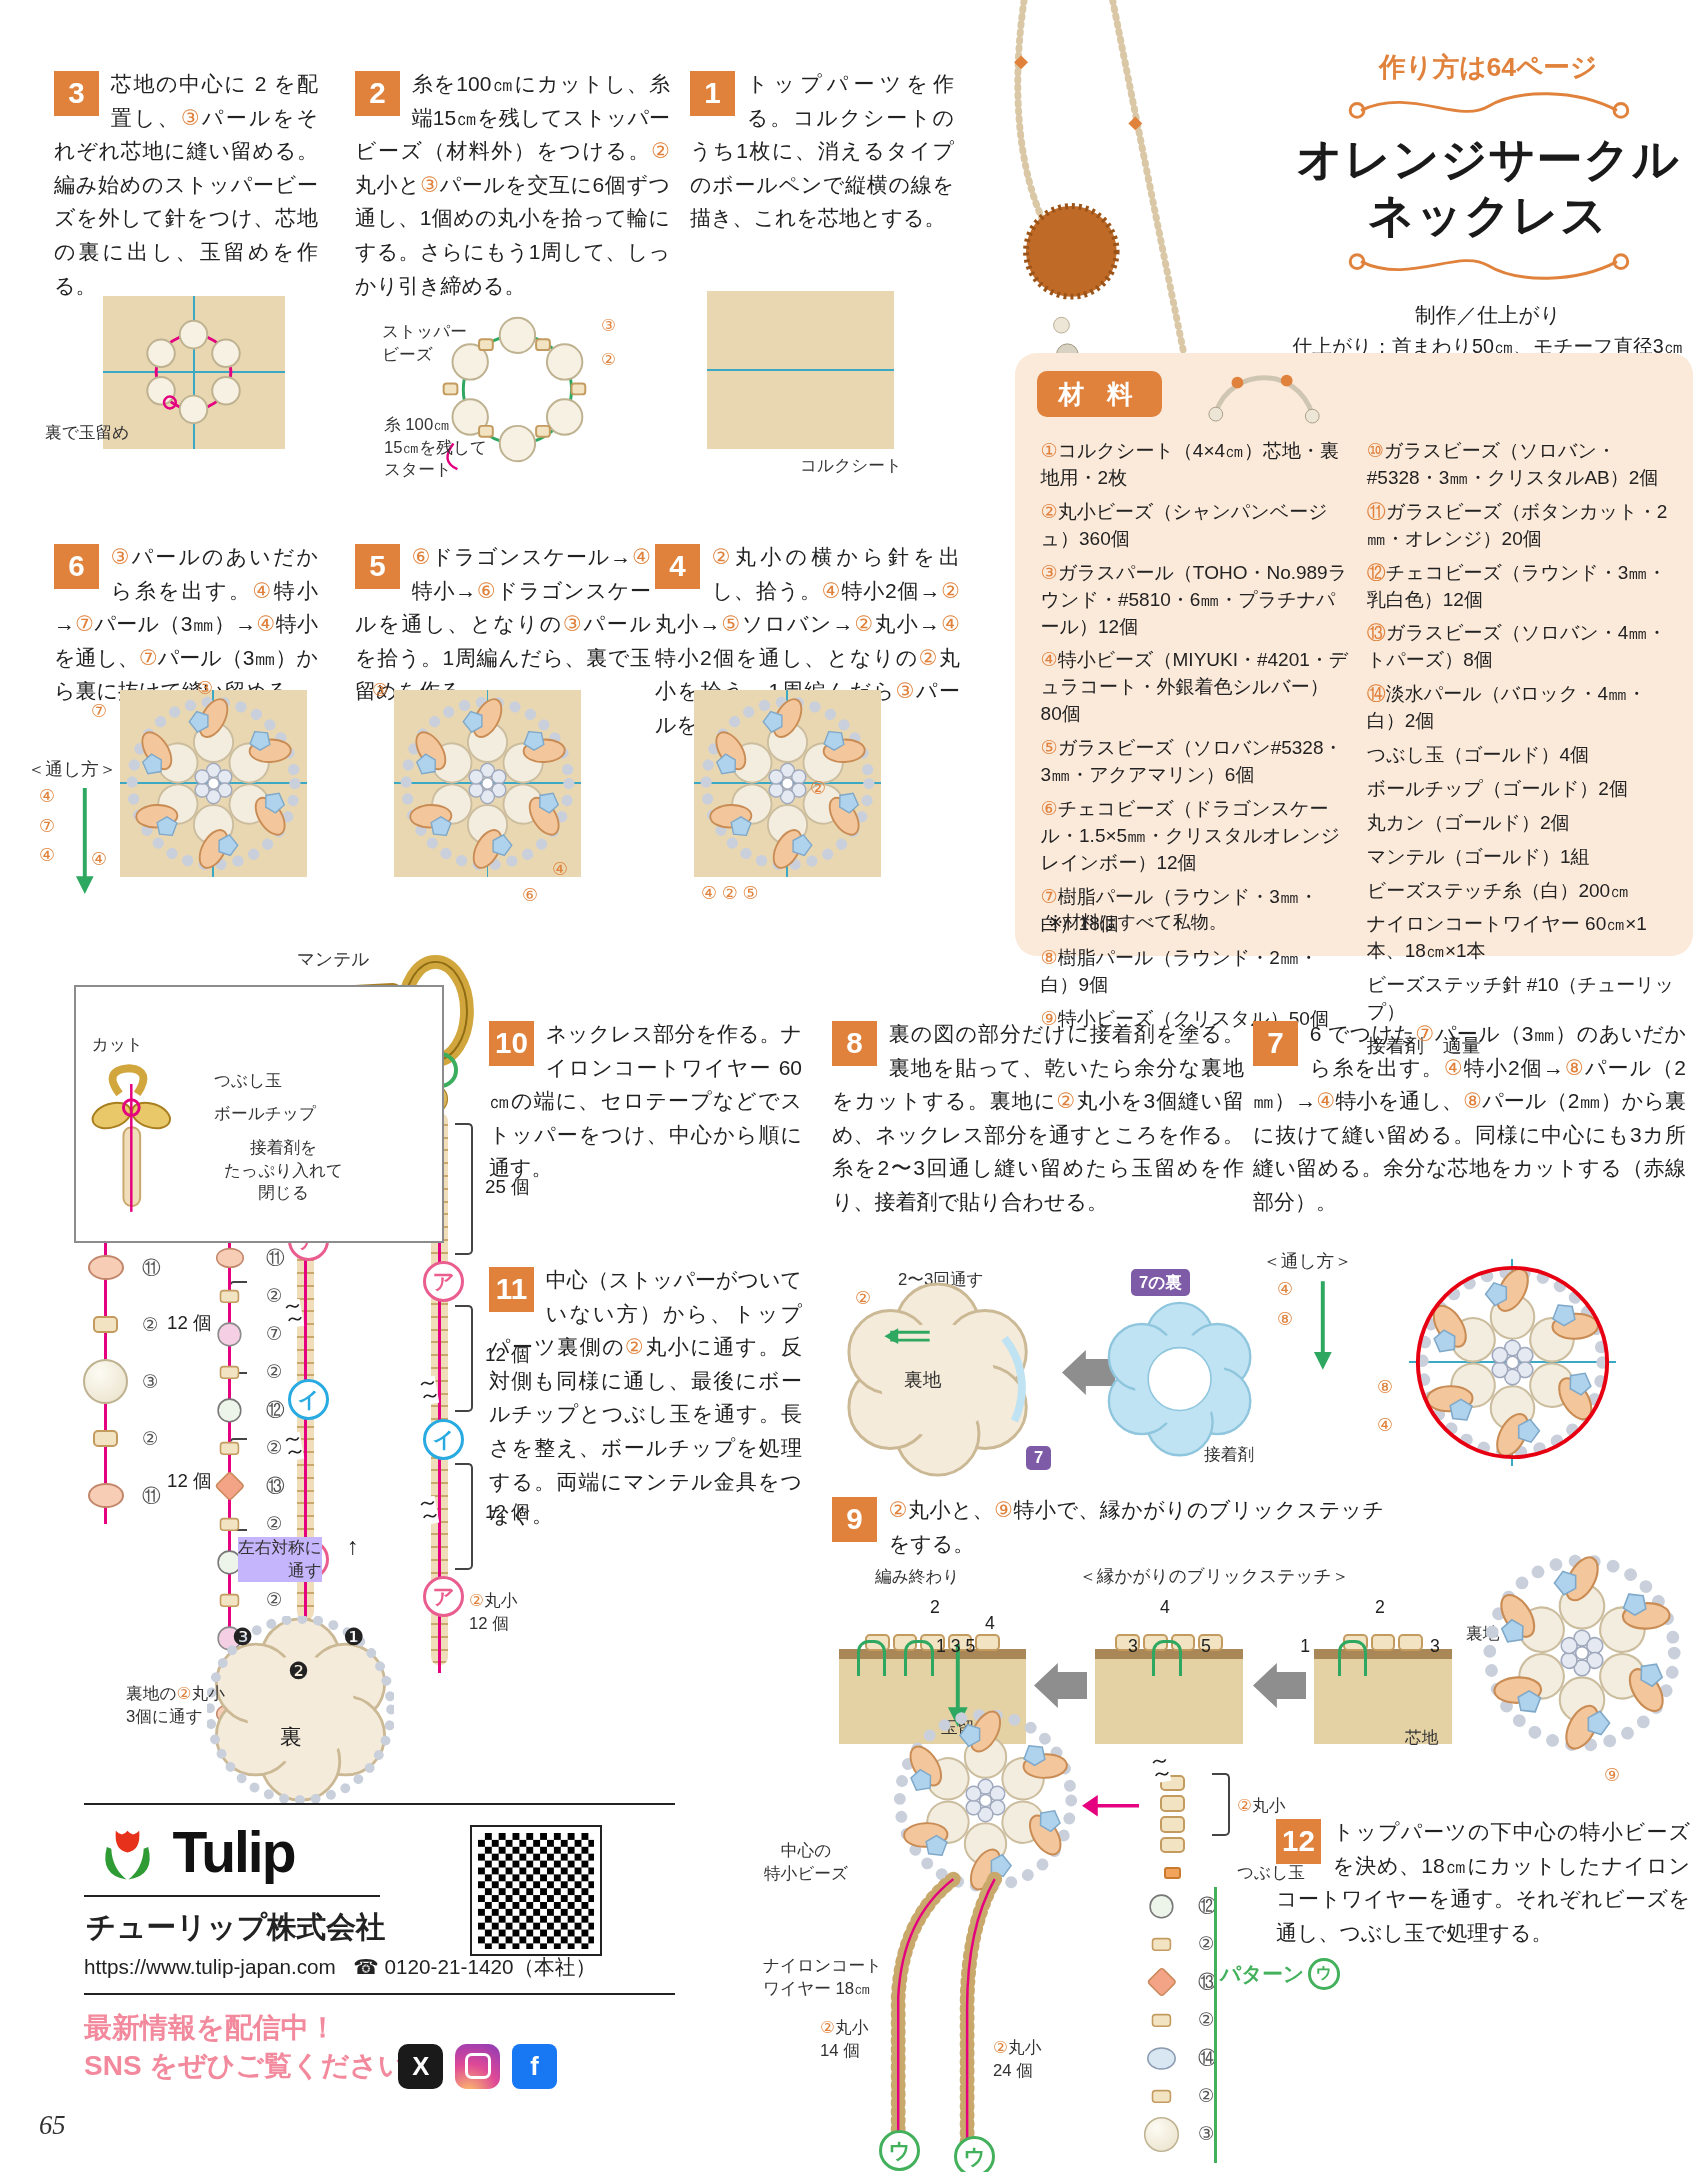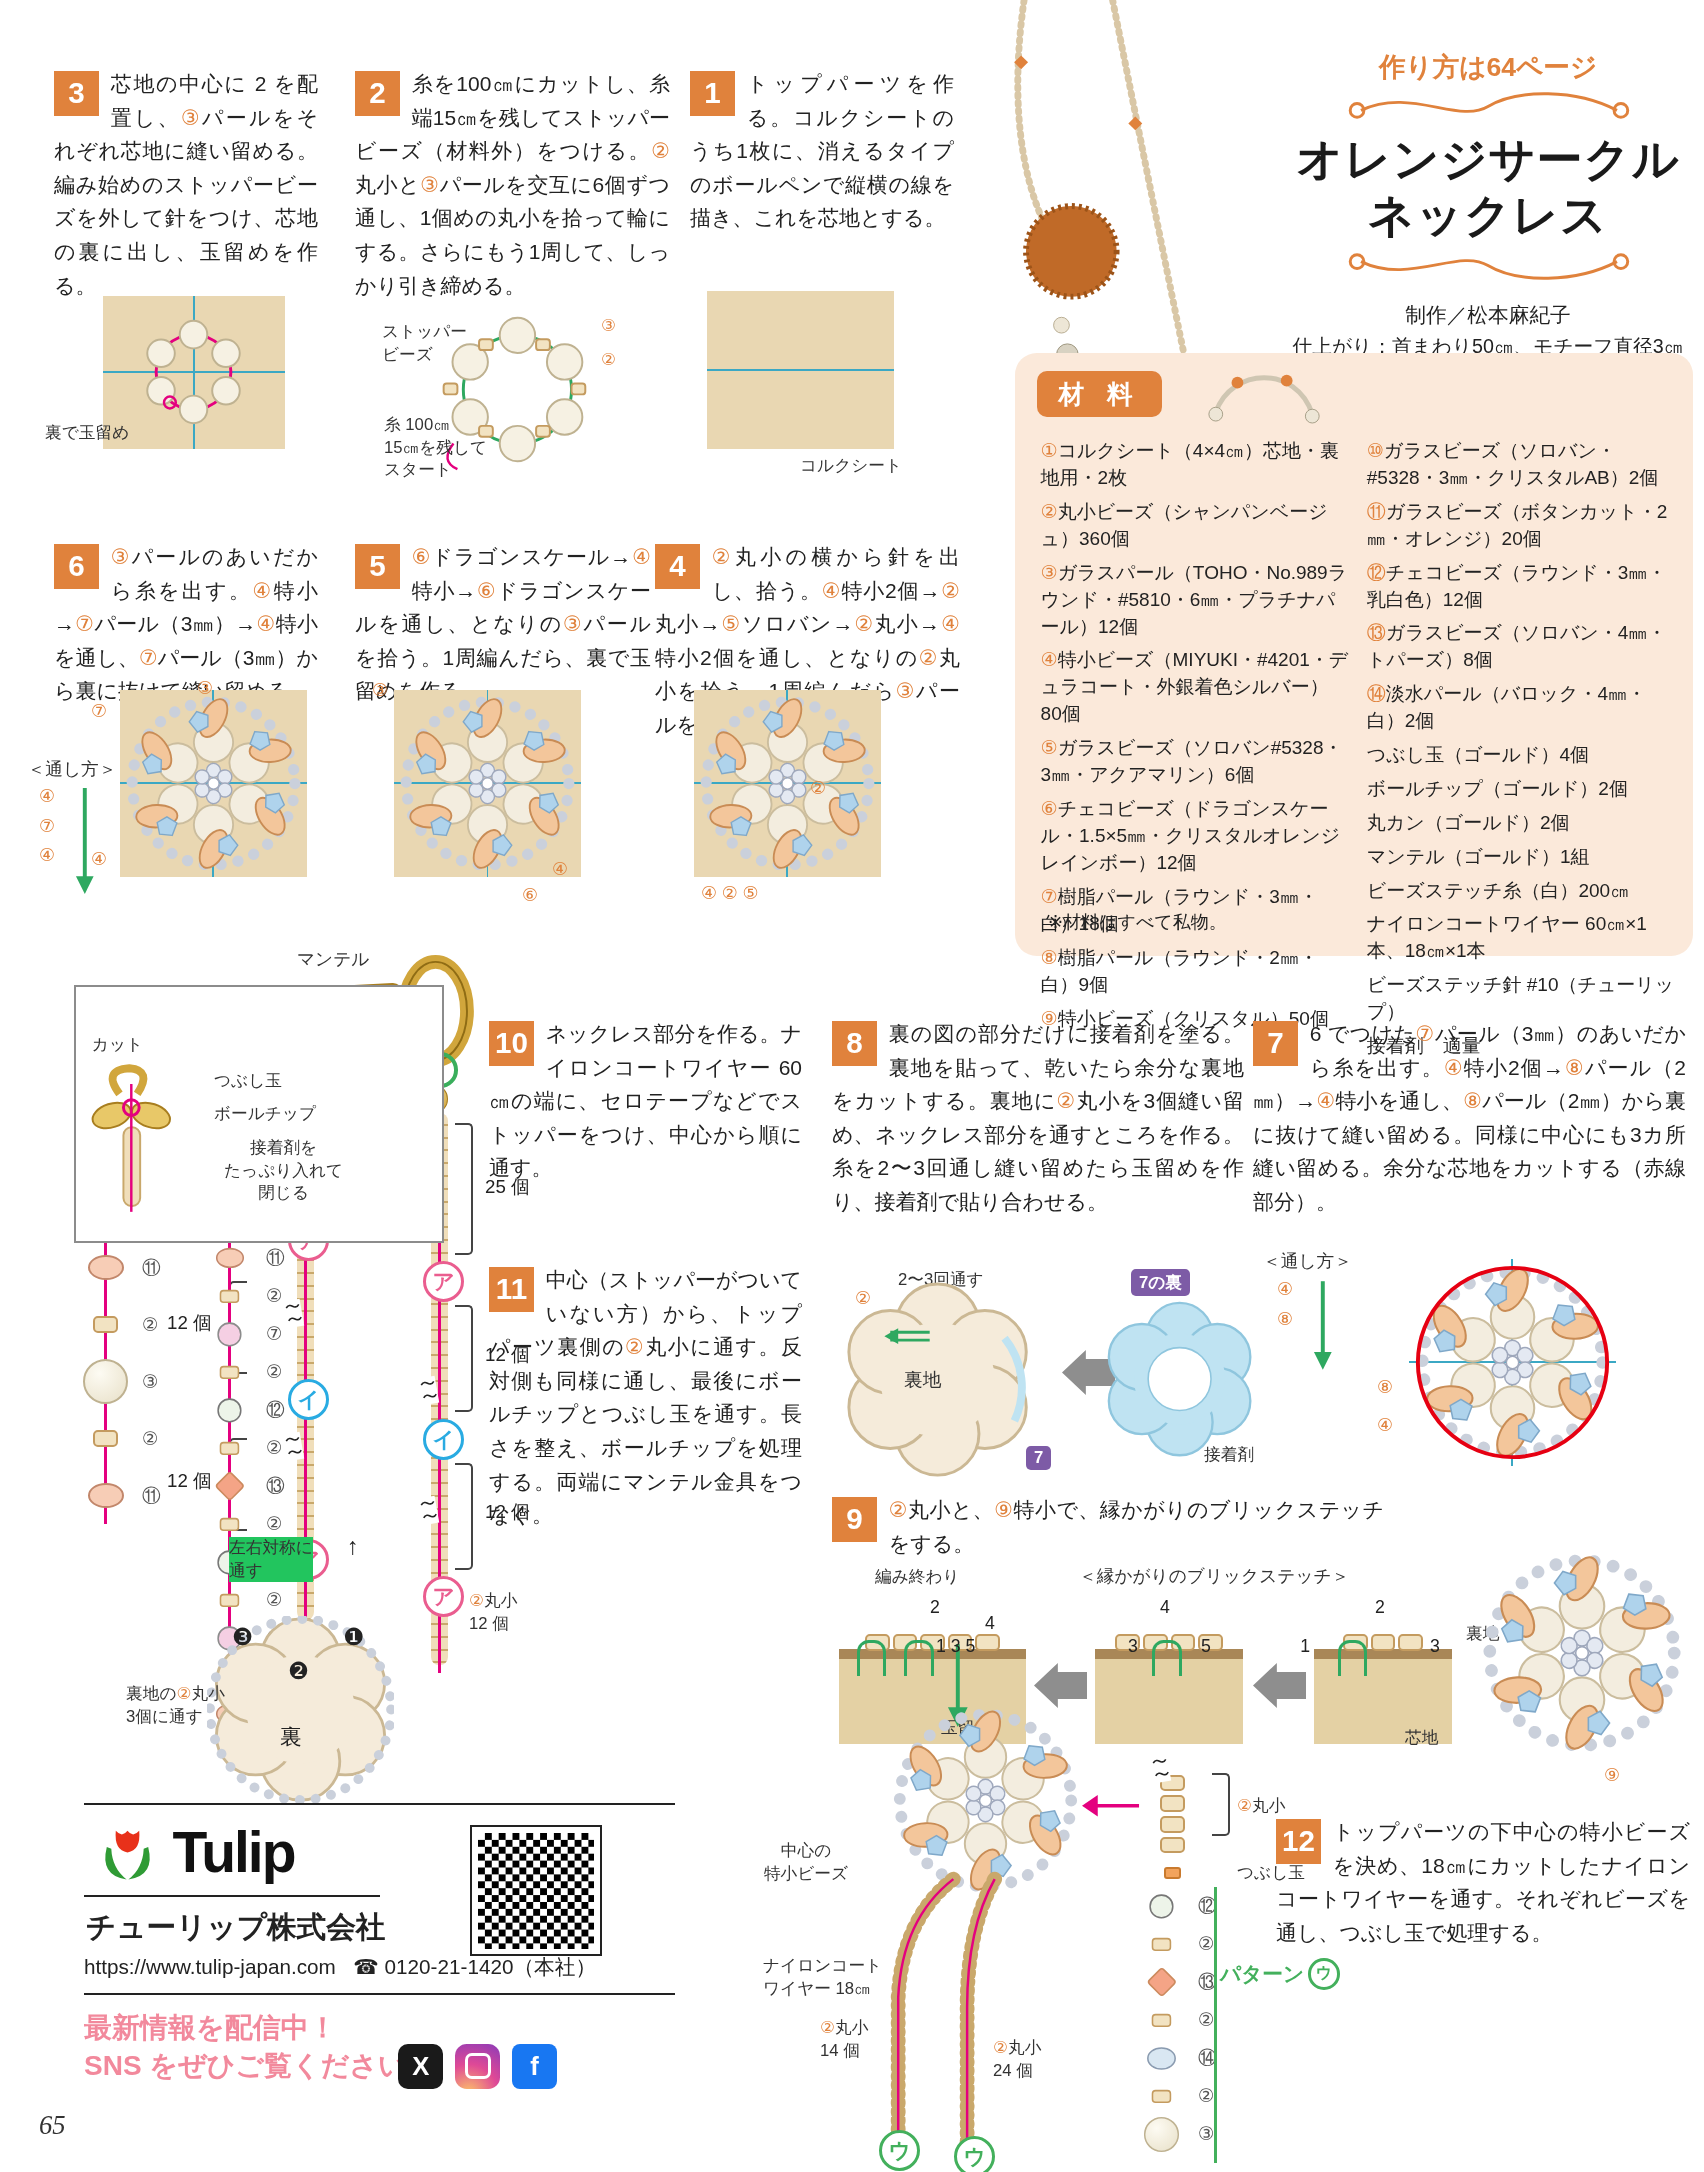--- a/index.html
+++ b/index.html
@@ -218,21 +218,21 @@
     </svg>
     <div class="title">
       <div>オレンジサークル</div>
       <div>ネックレス</div>
     </div>
     <svg width="296" height="43" viewBox="0 0 300 44">
       <path d="M20 18 C70 42 120 4 150 22 S240 40 282 18" fill="none" stroke="#E0823C" stroke-width="3"></path>
       <circle cx="16" cy="18" r="7" fill="none" stroke="#E0823C" stroke-width="3"></circle>
       <circle cx="286" cy="18" r="7" fill="none" stroke="#E0823C" stroke-width="3"></circle>
     </svg>
-    <div class="credit">制作／松本麻紀子</div>
+    <div class="credit">制作／仕上がり</div>
     <div class="sizenote">仕上がり：首まわり50㎝、モチーフ直径3㎝</div>
   </div>
 
   <div class="matbox">
     <div class="matlabel">材 料</div>
     <svg class="abs" style="left:187px;top:3.9px;" width="128" height="69" viewBox="0 0 130 70">
       <path d="M14 56 C30 10 96 8 112 58" fill="none" stroke="#CFC6B2" stroke-width="5" stroke-linecap="round"></path>
       <circle cx="36" cy="26" r="6" fill="#E0823C"></circle>
         <circle cx="86" cy="24" r="6" fill="#E0823C"></circle>
       <circle cx="14" cy="58" r="7" fill="#EDE6D6" stroke="#A89F88"></circle>
@@ -488,21 +488,21 @@
         <span class="bead-num">②</span>
       </div>
       <div class="bead-row" style="height: 38px;">
         <span class="bwrap">
           <span class="bead bd-peach"></span>
         </span>
         <span class="bead-num">⑪</span>
       </div>
     </div>
 
-  <div class="lbl pre" style="left:229px;top:1537px;background:#22c55e;z-index:4;">左右対称に
+  <div class="lbl pre" style="left:238px;top:1537px;background:#c4b5fd;z-index:4;text-align:right;">左右対称に
 通す</div>
   <div class="num" style="left:347px;top:1533px;font-size:23.6px;z-index:4;">↑</div>
   <div class="num" style="left:232px;top:1623px;font-size:23.6px;z-index:5;">❸</div>
   <div class="num" style="left:343px;top:1623px;font-size:23.6px;z-index:5;">❶</div>
   <div class="num" style="left:288px;top:1657px;font-size:23.6px;z-index:5;">❷</div>
   <div class="lbl pre" style="left:469px;top:1590px;"><span class="onum">②</span>丸小
 12 個</div>
   <svg class="abs" style="left:207px;top:1616px;z-index:2;" width="187" height="187" viewBox="0 0 190 190">
     <use href="#blob" width="190" height="190"></use>
     <circle cx="95" cy="95" r="92" fill="none" stroke="#CAD0DB" stroke-width="10" stroke-dasharray="0.1 16" stroke-linecap="round"></circle>

